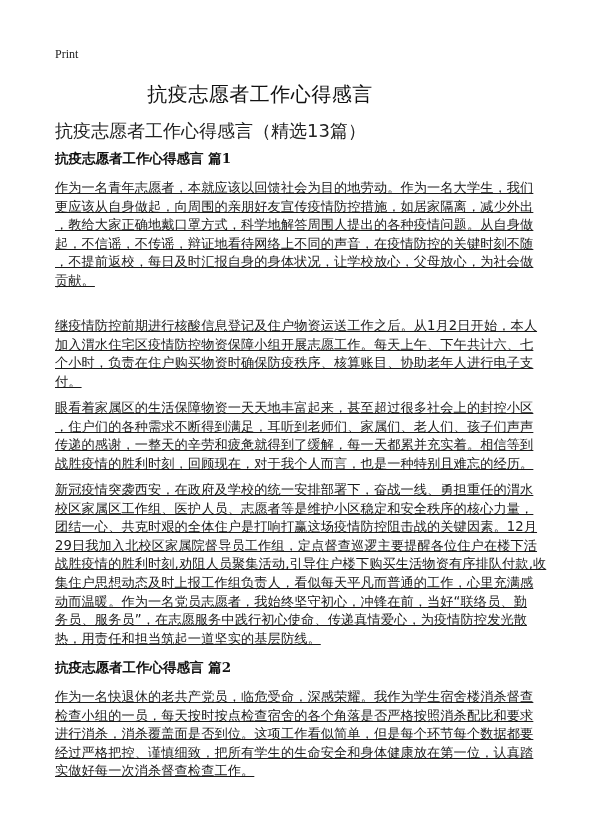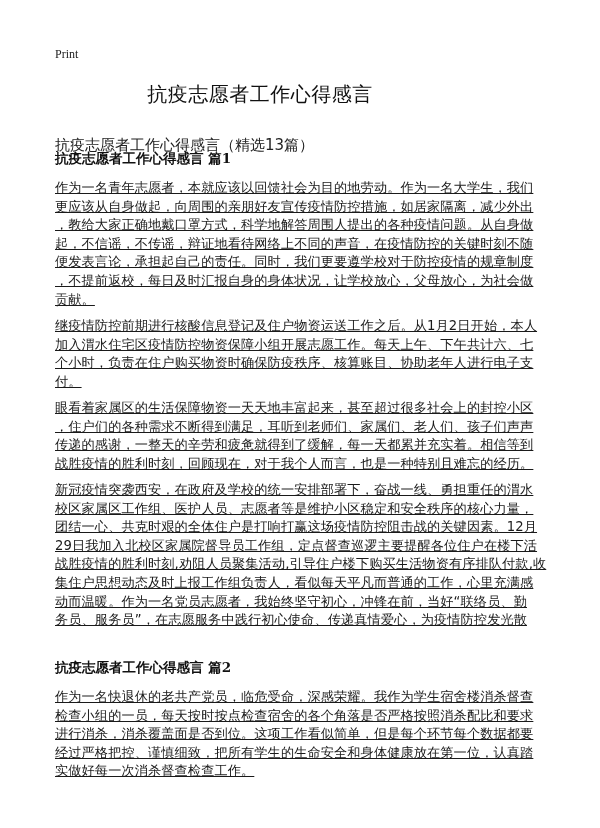--- a/index.html
+++ b/index.html
@@ -2,42 +2,41 @@
 <html><head>
 <meta charset="utf-8">
 <style>
   html, body { margin: 0; padding: 0; background: #ffffff; }
   body { width: 600px; height: 828px; overflow: hidden; position: relative;
          font-family: "DejaVu Sans", sans-serif; color: #1a1a1a; }
   .print { position: absolute; left: 55px; top: 47px; font-family: "Liberation Serif", serif;
            font-size: 12px; color: #222; text-align: right; }
   .title { position: absolute; left: 0; width: 520px; top: 81px; text-align: center;
            font-size: 20px; letter-spacing: 0.5px; color: #111; }
-  .subtitle { position: absolute; left: 55px; top: 119px; font-size: 15px; color: #222; margin-top: 17px; }
+  .subtitle { position: absolute; left: 55px; top: 119px; font-size: 18px; color: #222; }
   .heading { position: absolute; left: 55px; font-size: 13.5px; font-weight: bold; color: #111;
              font-family: "DejaVu Serif", serif; }
   .para { position: absolute; left: 55px; width: 490px; font-size: 13.2px; line-height: 18.6px;
           color: #1a1a1a; letter-spacing: 0.1px; }
   .line { display: block; white-space: nowrap; text-decoration: underline; }
 </style>
 </head>
 <body>
 
 <div class="print">Print</div>
 <div class="title">抗疫志愿者工作心得感言</div>
 <div class="subtitle">抗疫志愿者工作心得感言（精选13篇）</div>
 
 <div class="heading" style="top:150px">抗疫志愿者工作心得感言 篇1</div>
 
 <div class="para" style="top:179px">
   <span class="line">作为一名青年志愿者，本就应该以回馈社会为目的地劳动。作为一名大学生，我们</span>
   <span class="line">更应该从自身做起，向周围的亲朋好友宣传疫情防控措施，如居家隔离，减少外出</span>
   <span class="line">，教给大家正确地戴口罩方式，科学地解答周围人提出的各种疫情问题。从自身做</span>
   <span class="line">起，不信谣，不传谣，辩证地看待网络上不同的声音，在疫情防控的关键时刻不随</span>
-  <span class="line">便发表言论，承担起自己的责任。同时，我们更要遵学校对于防控疫情的规章制度</span>
   <span class="line">，不提前返校，每日及时汇报自身的身体状况，让学校放心，父母放心，为社会做</span>
   <span class="line">贡献。</span>
 </div>
 
 <div class="para" style="top:317px">
   <span class="line">继疫情防控前期进行核酸信息登记及住户物资运送工作之后。从1月2日开始，本人</span>
   <span class="line">加入渭水住宅区疫情防控物资保障小组开展志愿工作。每天上午、下午共计六、七</span>
   <span class="line">个小时，负责在住户购买物资时确保防疫秩序、核算账目、协助老年人进行电子支</span>
   <span class="line">付。</span>
 </div>
@@ -51,20 +50,21 @@
 
 <div class="para" style="top:481px">
   <span class="line">新冠疫情突袭西安，在政府及学校的统一安排部署下，奋战一线、勇担重任的渭水</span>
   <span class="line">校区家属区工作组、医护人员、志愿者等是维护小区稳定和安全秩序的核心力量，</span>
   <span class="line">团结一心、共克时艰的全体住户是打响打赢这场疫情防控阻击战的关键因素。12月</span>
   <span class="line">29日我加入北校区家属院督导员工作组，定点督查巡逻主要提醒各位住户在楼下活</span>
   <span class="line">战胜疫情的胜利时刻,劝阻人员聚集活动,引导住户楼下购买生活物资有序排队付款,收</span>
   <span class="line">集住户思想动态及时上报工作组负责人，看似每天平凡而普通的工作，心里充满感</span>
   <span class="line">动而温暖。作为一名党员志愿者，我始终坚守初心，冲锋在前，当好“联络员、勤</span>
   <span class="line">务员、服务员”，在志愿服务中践行初心使命、传递真情爱心，为疫情防控发光散</span>
+  <span class="line">热，用责任和担当筑起一道坚实的基层防线。</span>
 </div>
 
 <div class="heading" style="top:659px">抗疫志愿者工作心得感言 篇2</div>
 
 <div class="para" style="top:688px">
   <span class="line">作为一名快退休的老共产党员，临危受命，深感荣耀。我作为学生宿舍楼消杀督查</span>
   <span class="line">检查小组的一员，每天按时按点检查宿舍的各个角落是否严格按照消杀配比和要求</span>
   <span class="line">进行消杀，消杀覆盖面是否到位。这项工作看似简单，但是每个环节每个数据都要</span>
   <span class="line">经过严格把控、谨慎细致，把所有学生的生命安全和身体健康放在第一位，认真踏</span>
   <span class="line">实做好每一次消杀督查检查工作。</span>

